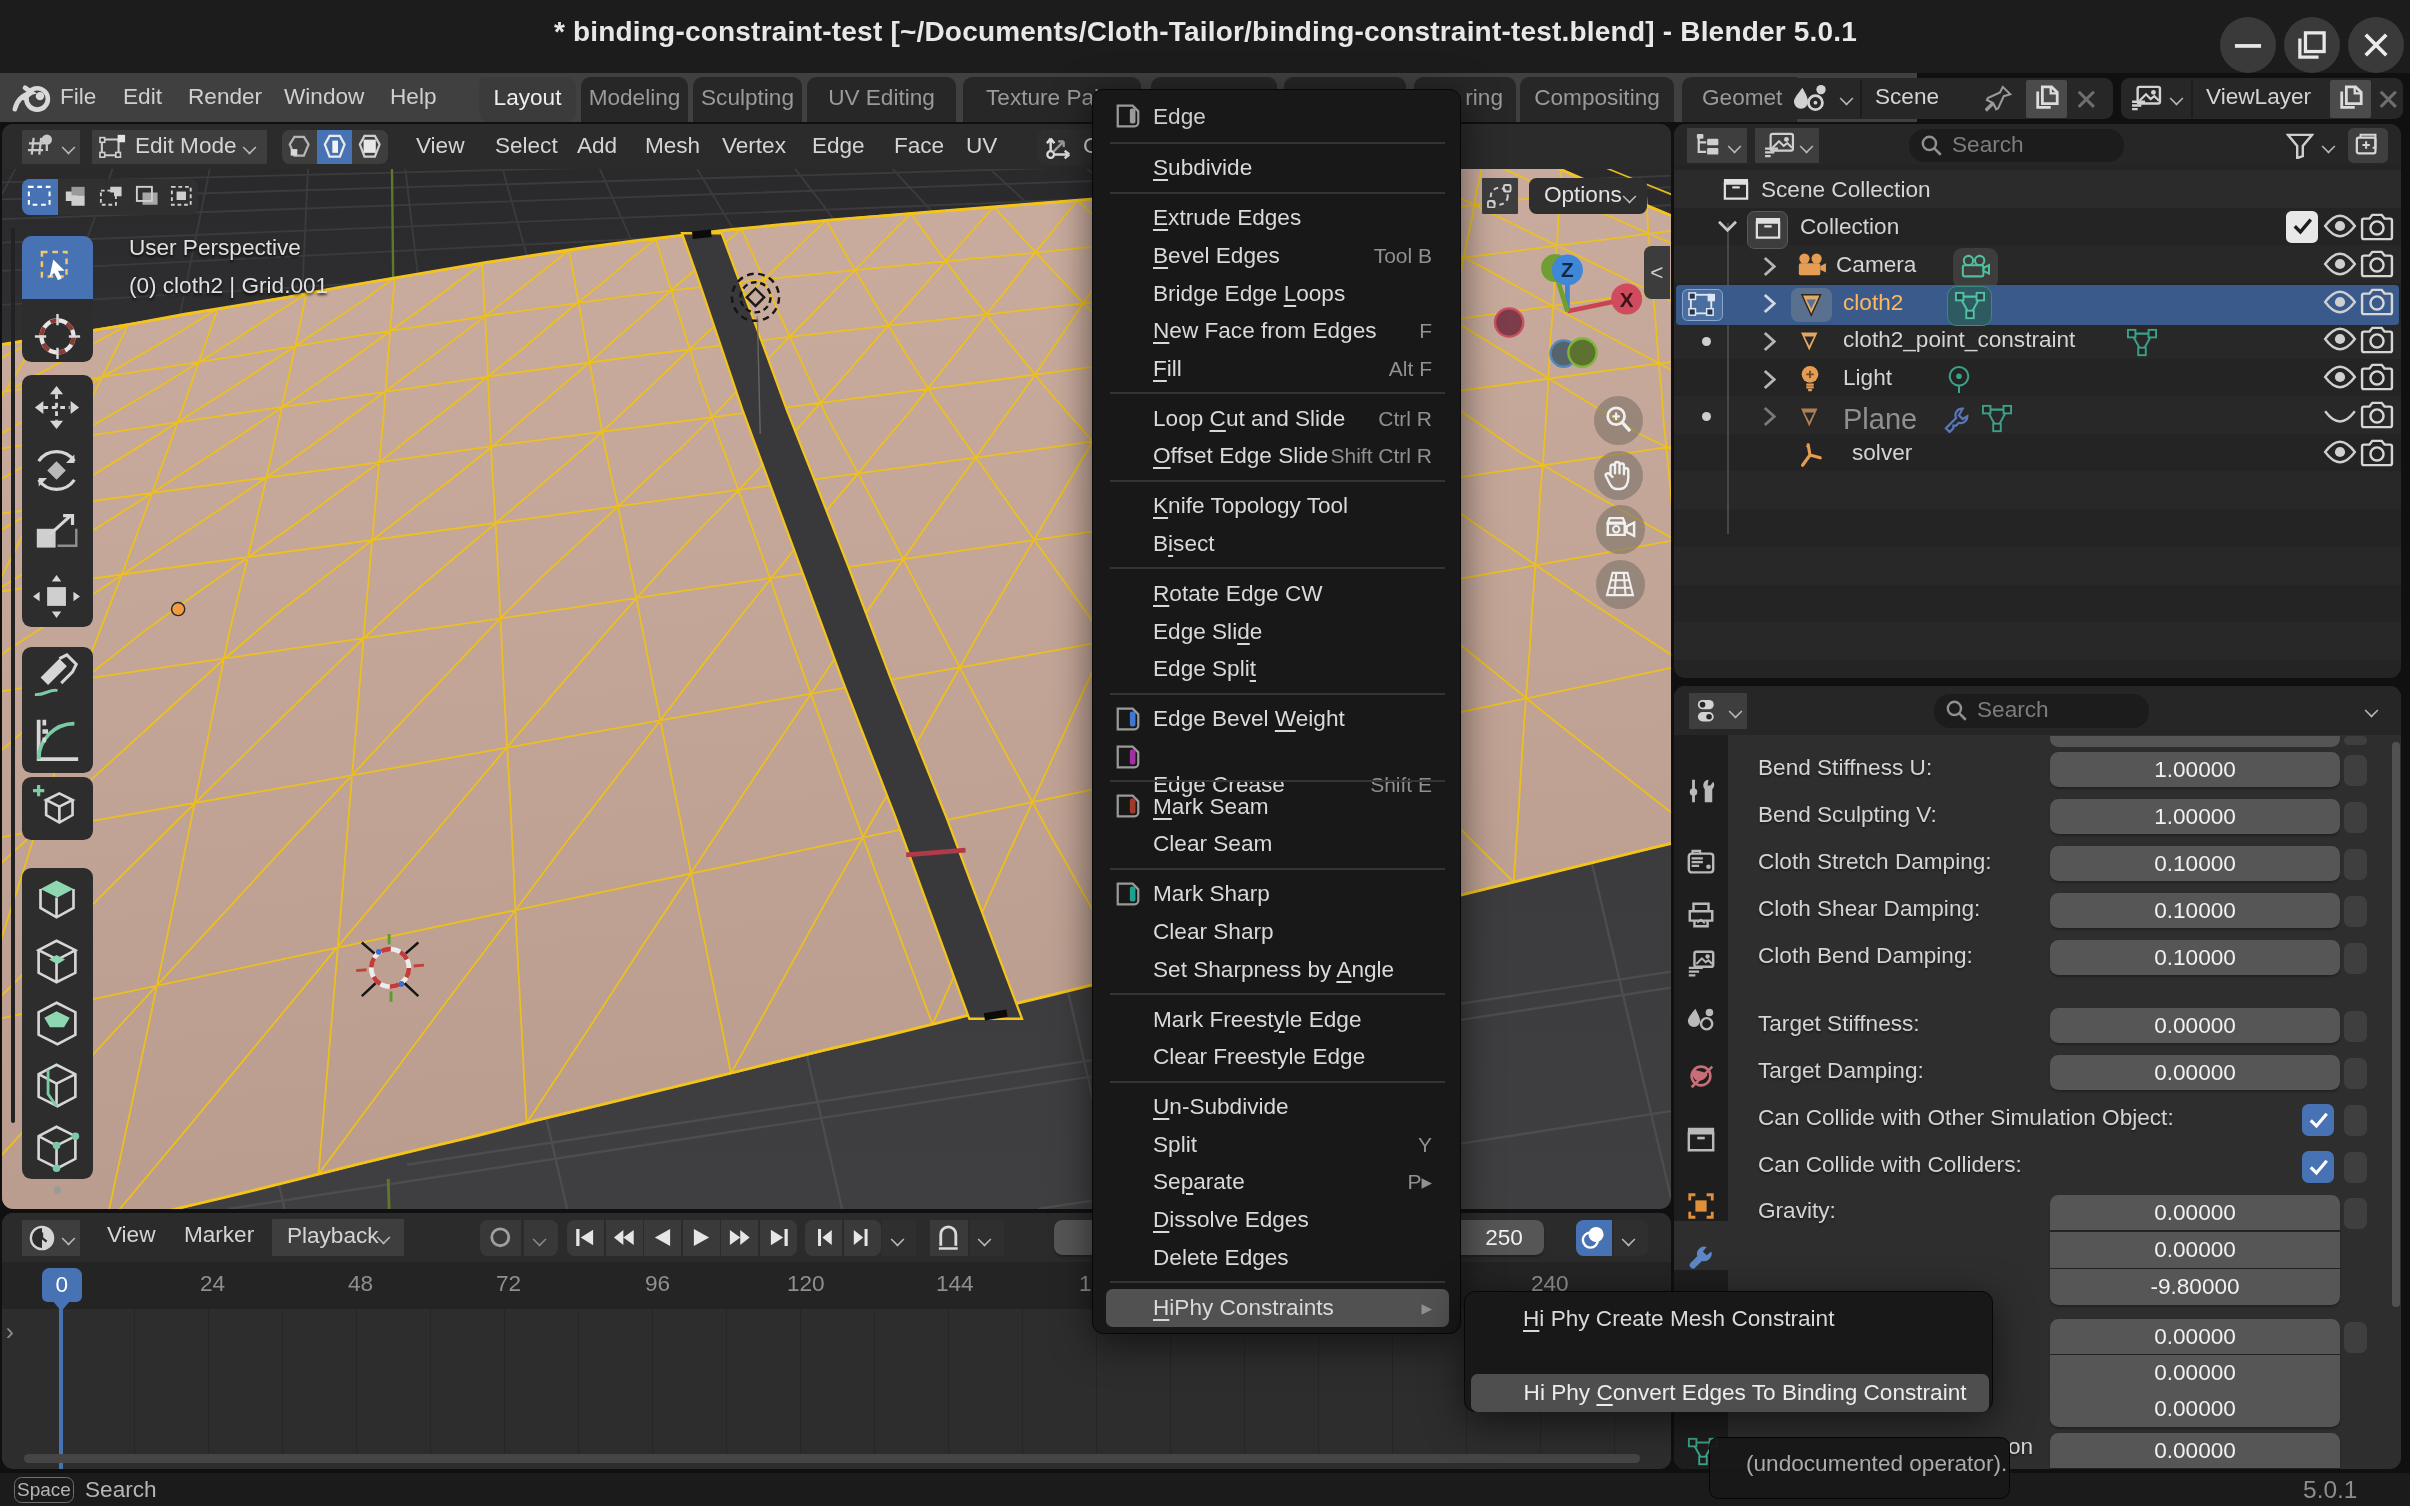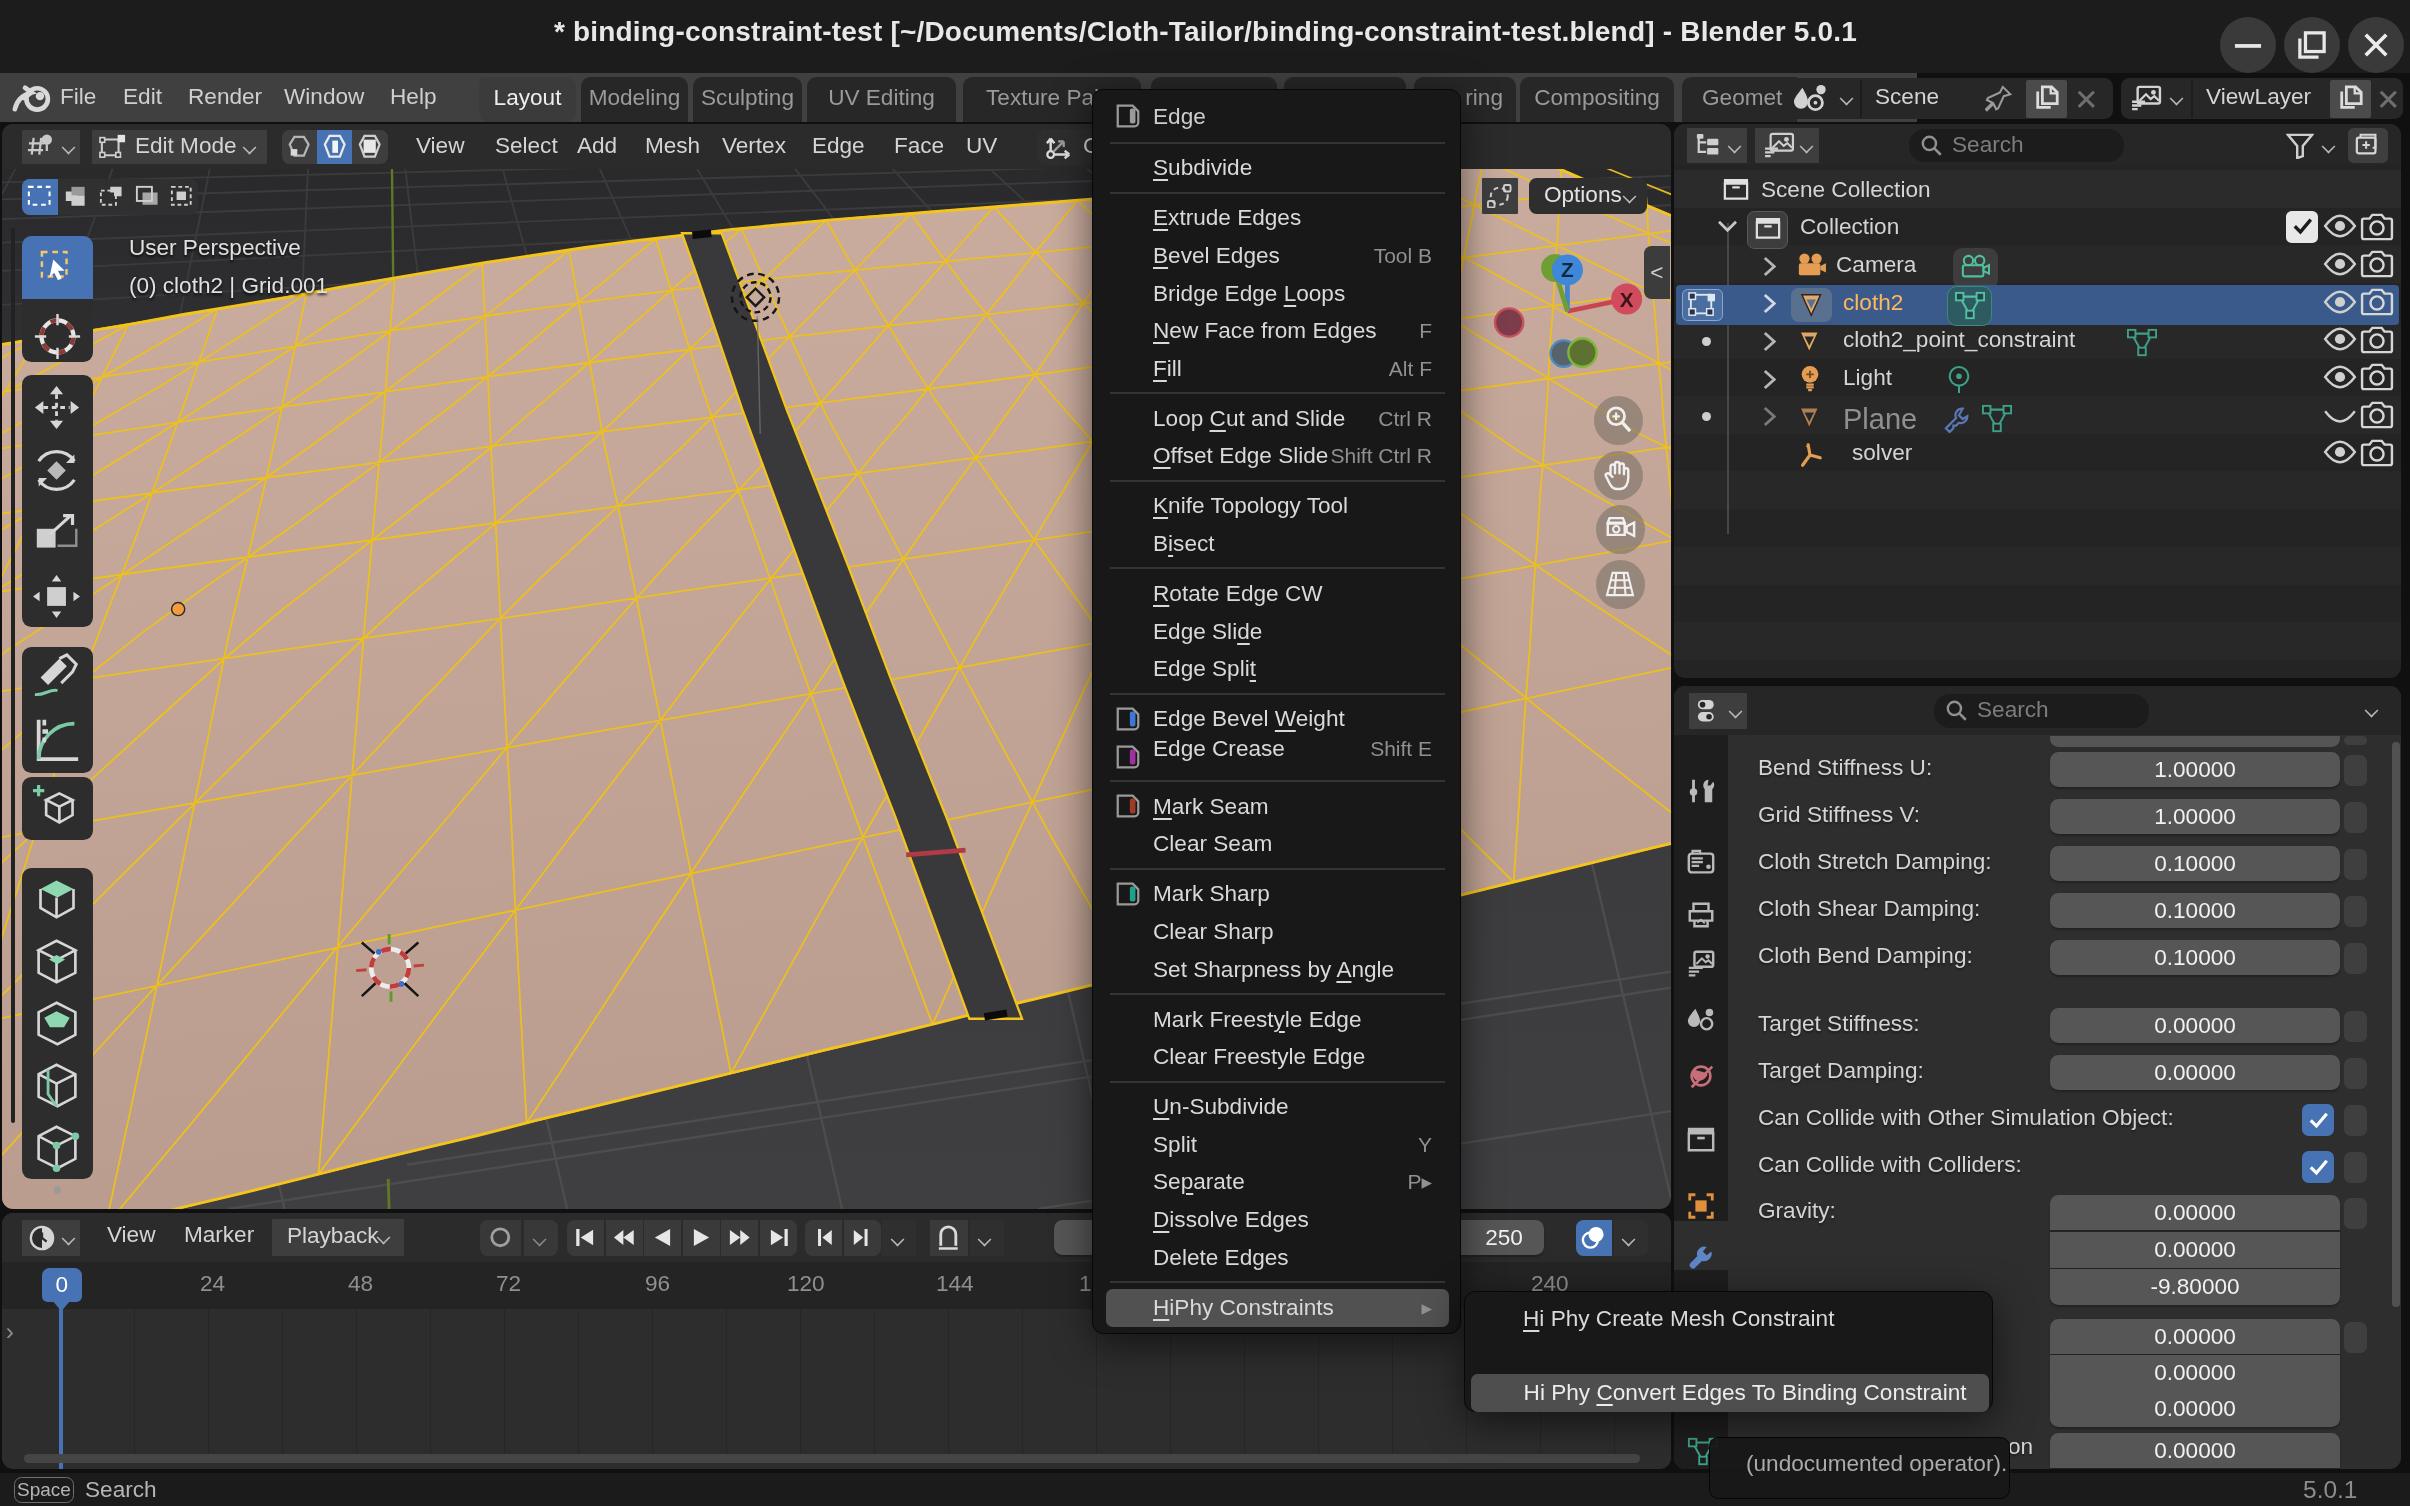--- a/index.html
+++ b/index.html
@@ -782,21 +782,21 @@
       <path d="M6 6l22 0-11 20z" fill="none" stroke="#3da18a" stroke-width="2.2"></path>
       <rect x="2" y="2" width="8" height="8" fill="#1e1e1e" stroke="#3da18a" stroke-width="2"></rect>
       <rect x="24" y="2" width="8" height="8" fill="#1e1e1e" stroke="#3da18a" stroke-width="2"></rect>
       <rect x="13" y="21" width="8" height="8" fill="#1e1e1e" stroke="#3da18a" stroke-width="2"></rect>
     </svg>
 <div class="abs" style="left:376px;top:50px;width:290px;height:11.3px;background:#555;border-radius:0 0 8.5px 8.5px"></div>
     <div class="abs propbtn" style="left:670px;top:50px;width:22.6px;height:9.4px"></div>
     <div class="abs" style="left:84px;top:69px;font-size:22.6px;color:#d4d4d4;text-shadow:0 1.9px 1.9px rgba(0,0,0,.35)">Bend Stiffness U:</div>
     <div class="abs fieldnum" style="left:376px;top:66px;width:290px;height:35px;line-height:35px;border-radius:8.5px">1.00000</div>
     <div class="abs propbtn" style="left:670px;top:69px;width:22.6px;height:31px"></div>
-    <div class="abs" style="left:84px;top:116px;font-size:22.6px;color:#d4d4d4;text-shadow:0 1.9px 1.9px rgba(0,0,0,.35)">Grid Stiffness V:</div>
+    <div class="abs" style="left:84px;top:116px;font-size:22.6px;color:#d4d4d4;text-shadow:0 1.9px 1.9px rgba(0,0,0,.35)">Bend Sculpting V:</div>
     <div class="abs fieldnum" style="left:376px;top:113px;width:290px;height:35px;line-height:35px;border-radius:8.5px">1.00000</div>
     <div class="abs propbtn" style="left:670px;top:116px;width:22.6px;height:31px"></div>
     <div class="abs" style="left:84px;top:163px;font-size:22.6px;color:#d4d4d4;text-shadow:0 1.9px 1.9px rgba(0,0,0,.35)">Cloth Stretch Damping:</div>
     <div class="abs fieldnum" style="left:376px;top:160px;width:290px;height:35px;line-height:35px;border-radius:8.5px">0.10000</div>
     <div class="abs propbtn" style="left:670px;top:163px;width:22.6px;height:31px"></div>
     <div class="abs" style="left:84px;top:210px;font-size:22.6px;color:#d4d4d4;text-shadow:0 1.9px 1.9px rgba(0,0,0,.35)">Cloth Shear Damping:</div>
     <div class="abs fieldnum" style="left:376px;top:207px;width:290px;height:35px;line-height:35px;border-radius:8.5px">0.10000</div>
     <div class="abs propbtn" style="left:670px;top:210px;width:22.6px;height:31px"></div>
     <div class="abs" style="left:84px;top:257px;font-size:22.6px;color:#d4d4d4;text-shadow:0 1.9px 1.9px rgba(0,0,0,.35)">Cloth Bend Damping:</div>
     <div class="abs fieldnum" style="left:376px;top:254px;width:290px;height:35px;line-height:35px;border-radius:8.5px">0.10000</div>
@@ -865,21 +865,21 @@
     <div class="abs csep" style="top:603px"></div>
     <svg class="abs" style="left:21px;top:615px" width="28" height="28" viewBox="0 0 30 30">
       <path d="M4 4h16l6 6v12a4 4 0 0 1-4 4H4z" fill="none" stroke="#9a9a9a" stroke-width="2.4"></path>
       <rect x="17" y="7" width="6" height="16" rx="2" fill="#3f76d2"></rect>
     </svg>
     <div class="abs ci" style="top:610px;padding-left:47px;width:343px">Edge Bevel <u>W</u>eight</div>
     <svg class="abs" style="left:21px;top:653px" width="28" height="28" viewBox="0 0 30 30">
       <path d="M4 4h16l6 6v12a4 4 0 0 1-4 4H4z" fill="none" stroke="#9a9a9a" stroke-width="2.4"></path>
       <rect x="17" y="7" width="6" height="16" rx="2" fill="#a02fa0"></rect>
     </svg>
-    <div class="abs ci" style="top:640px;padding-left:47px;width:343px">Edge Crease<span class="sc">Shift E</span></div>
+    <div class="abs ci" style="top:676px;padding-left:47px;width:343px">Edge Crease<span class="sc">Shift E</span></div>
     <div class="abs csep" style="top:690px"></div>
     <svg class="abs" style="left:21px;top:702px" width="28" height="28" viewBox="0 0 30 30">
       <path d="M4 4h16l6 6v12a4 4 0 0 1-4 4H4z" fill="none" stroke="#9a9a9a" stroke-width="2.4"></path>
       <rect x="17" y="7" width="6" height="16" rx="2" fill="#a03a28"></rect>
     </svg>
     <div class="abs ci" style="top:698px;padding-left:47px;width:343px"><u>M</u>ark Seam</div>
     <div class="abs ci" style="top:735px;padding-left:47px;width:343px">Clear Seam</div>
     <div class="abs csep" style="top:778px"></div>
     <svg class="abs" style="left:21px;top:790px" width="28" height="28" viewBox="0 0 30 30">
       <path d="M4 4h16l6 6v12a4 4 0 0 1-4 4H4z" fill="none" stroke="#9a9a9a" stroke-width="2.4"></path>

